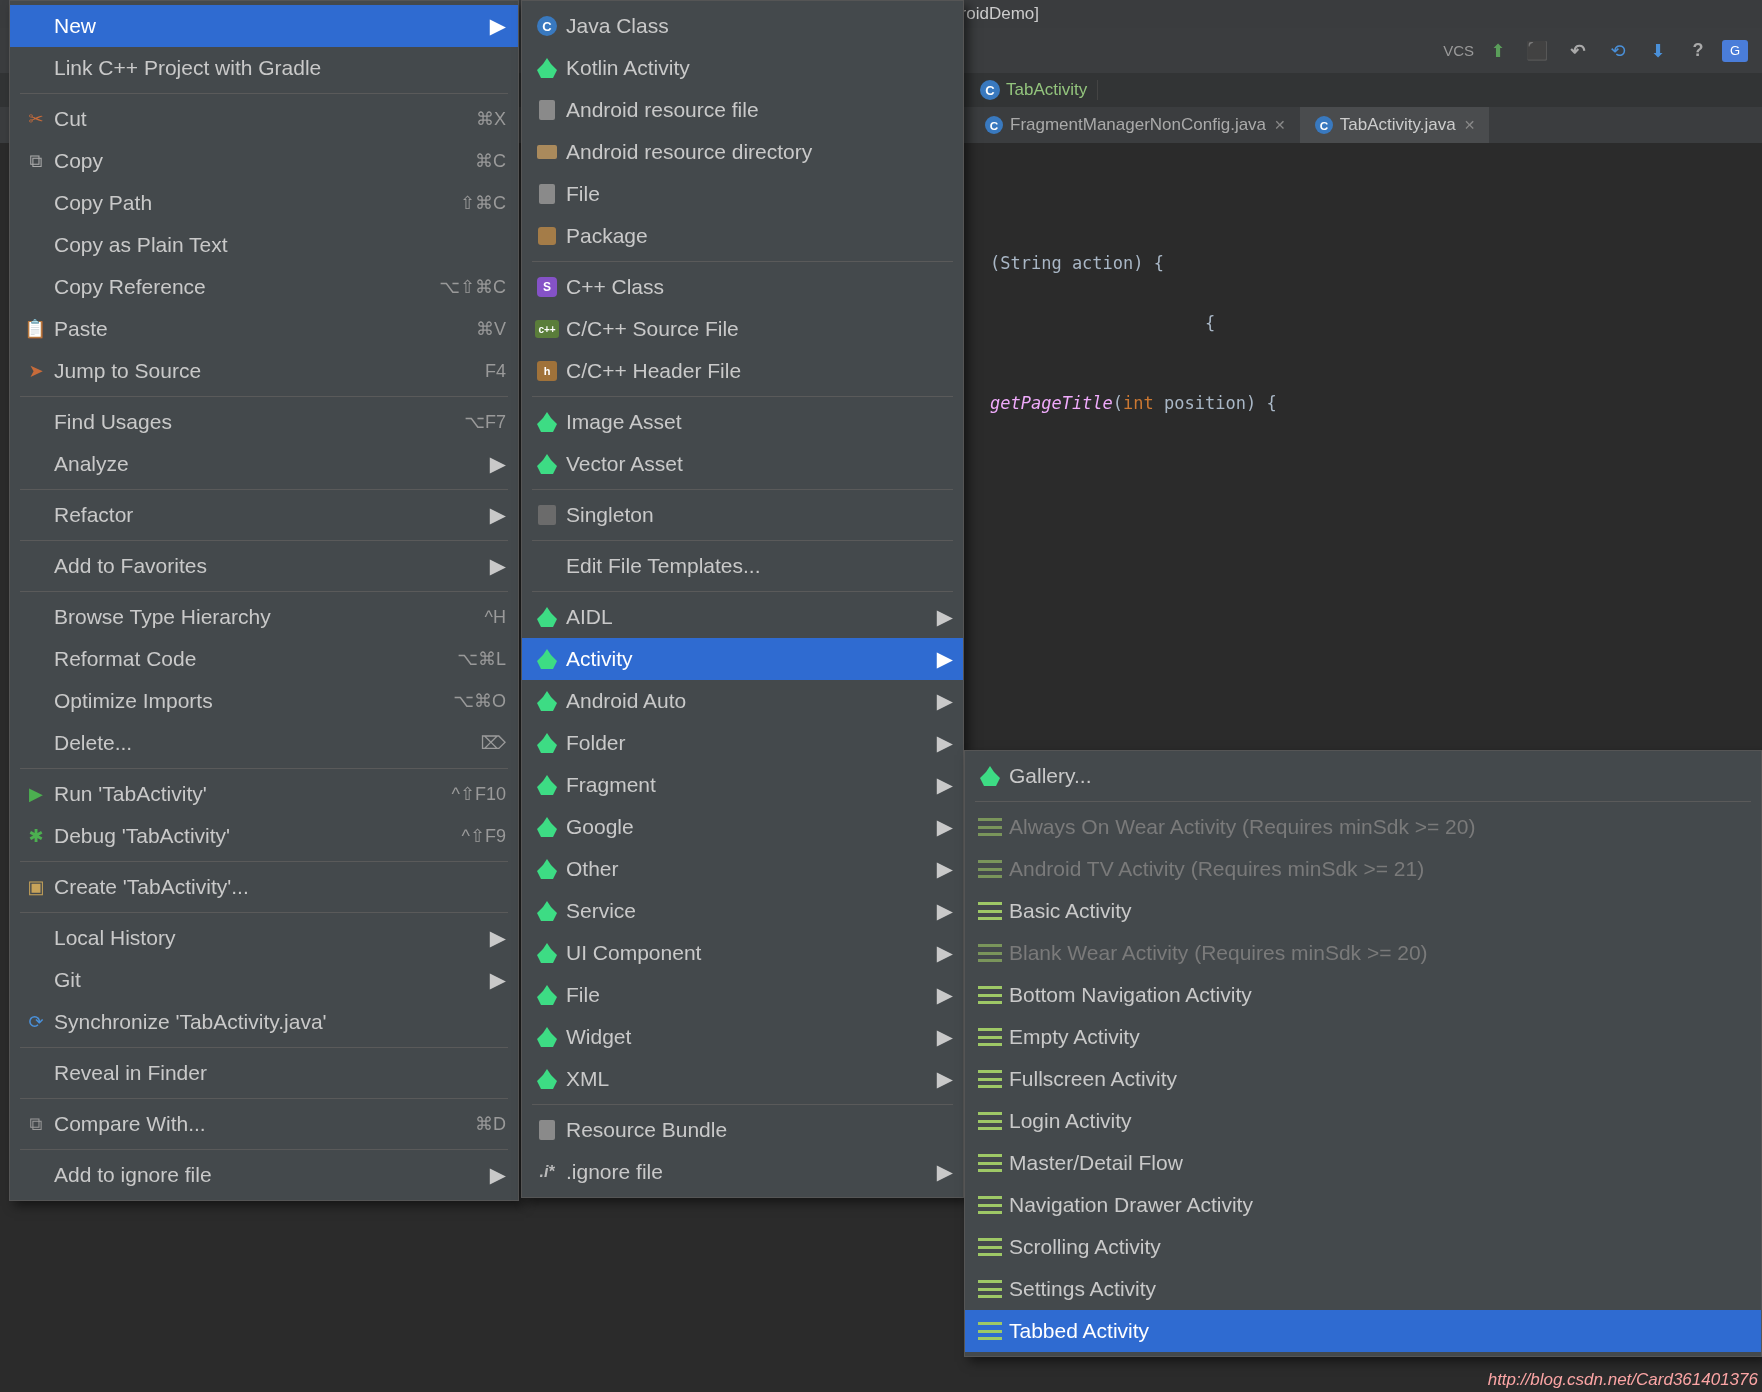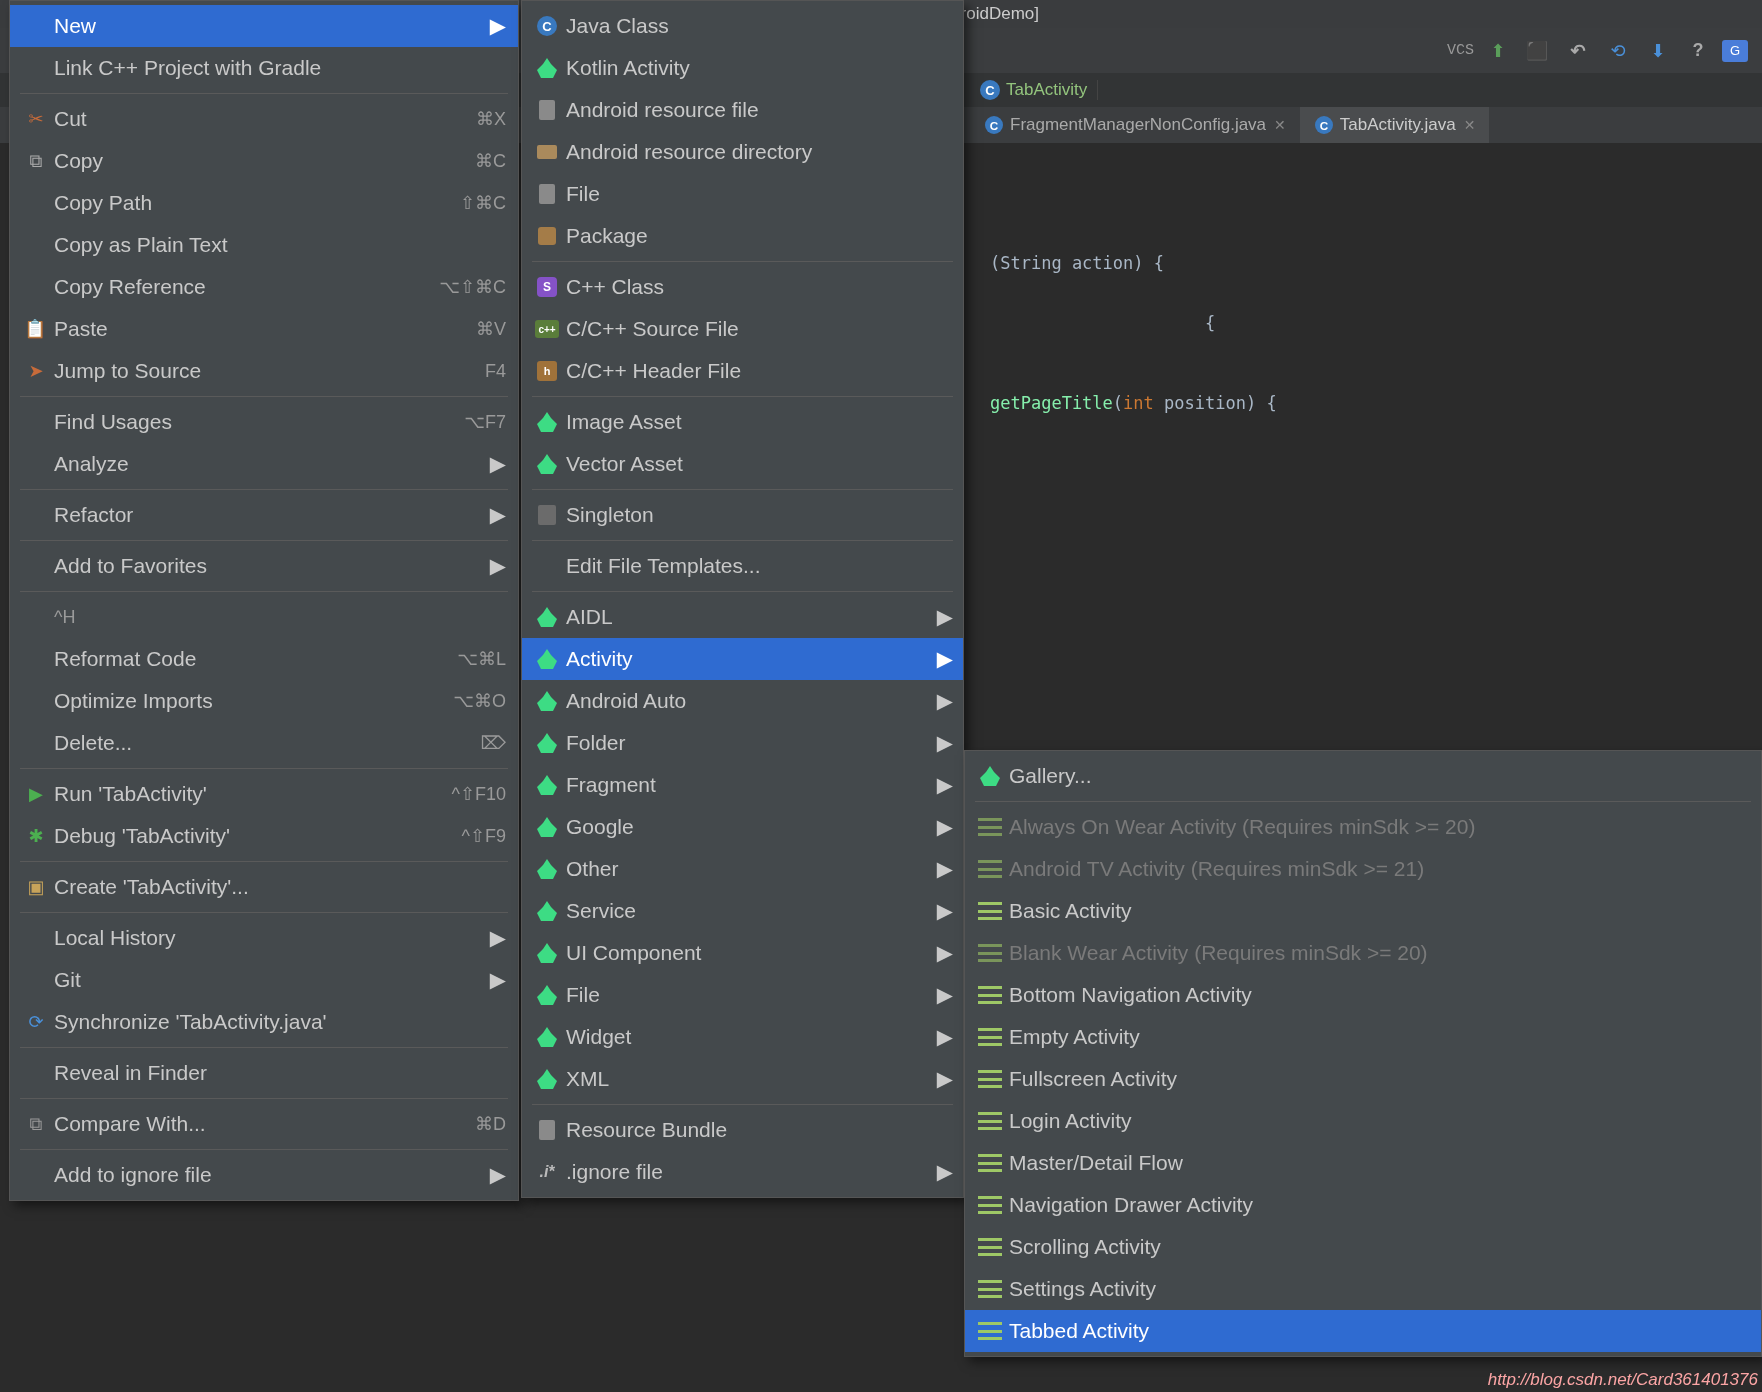--- a/index.html
+++ b/index.html
@@ -50,21 +50,21 @@
     position:absolute; top:143px; left:0; width:100%; height:calc(100% - 143px);
     background:#2b2b2b;
     font-family: Menlo, Consolas, monospace;
     font-size:17px;
     color:#a9b7c6;
     white-space:pre;
     padding-left:990px; padding-top:110px;
     z-index:0;
   }
   .code-area .kw { color:#cc7832; }
-  .code-area .func { color:#86efac; }
+  .code-area .func { color:#f0abfc;font-style:italic; }
   
   .menu {
     position:absolute; background:#44494c;
     border:1px solid #555;
     box-shadow: 5px 5px 10px rgba(0,0,0,0.5);
     z-index:10; padding:4px 0;
   }
   .menu.l1 { left:9px; top:0; width:510px; }
   .menu-item {
     display:flex; align-items:center;
@@ -115,21 +115,21 @@
   .watermark { position:absolute; bottom:2px; right:4px; font-size:17px; color:#fca5a5; z-index:20;font-style:italic;}
 </style>
 </head>
 <body>
 
 <div class="title-bar">
   <span>ndroidDemo - [~/GitHub/MyAndroidDemo]</span>
 </div>
 
 <div class="toolbar">
-  <div class="tb-item" style="width:auto;color:#999;font-size:15px;font-family:Liberation Mono, monospace;">VCS</div>
+  <div class="tb-item" style="width:auto;color:#999;font-size:15px;">VCS</div>
   <div class="tb-item" style="color:#5a9e5a;">⬆</div>
   <div class="tb-item" style="color:#888;">⬛</div>
   <div class="tb-item ico-undo">↶</div>
   <div class="tb-item" style="color:#4a90d9;">⟲</div>
   <div class="tb-item" style="color:#4a90d9;">⬇</div>
   <div class="tb-item ico-help">?</div>
   <div class="tb-item" style="background:#4a7dd9;color:#fff;border-radius:3px;width:26px;height:22px;font-size:13px;">G</div>
 </div>
 
 <div class="breadcrumb">
@@ -226,20 +226,21 @@
   </div>
   <div class="menu-sep"></div>
   <div class="menu-item">
     <span class="icon"></span>
     <span class="label">Add to Favorites</span>
     <span class="arrow">▶</span>
   </div>
   <div class="menu-sep"></div>
   <div class="menu-item">
     <span class="icon"></span>
+    <span class="label">Browse Type Hierarchy</span>
     <span class="shortcut">^H</span>
   </div>
   <div class="menu-item">
     <span class="icon"></span>
     <span class="label">Reformat Code</span>
     <span class="shortcut">⌥⌘L</span>
   </div>
   <div class="menu-item">
     <span class="icon"></span>
     <span class="label">Optimize Imports</span>

